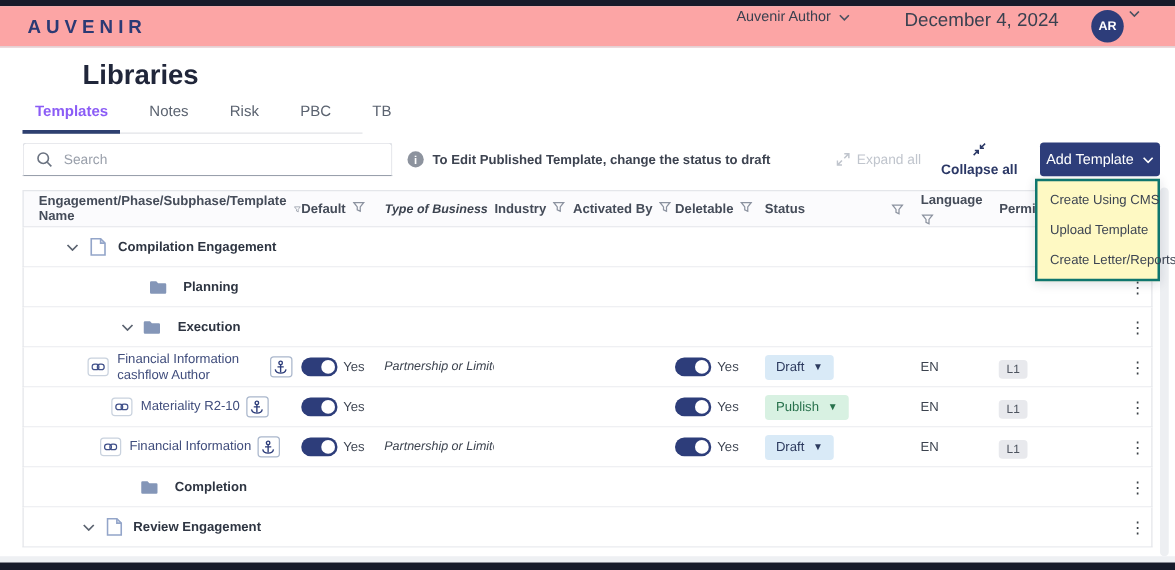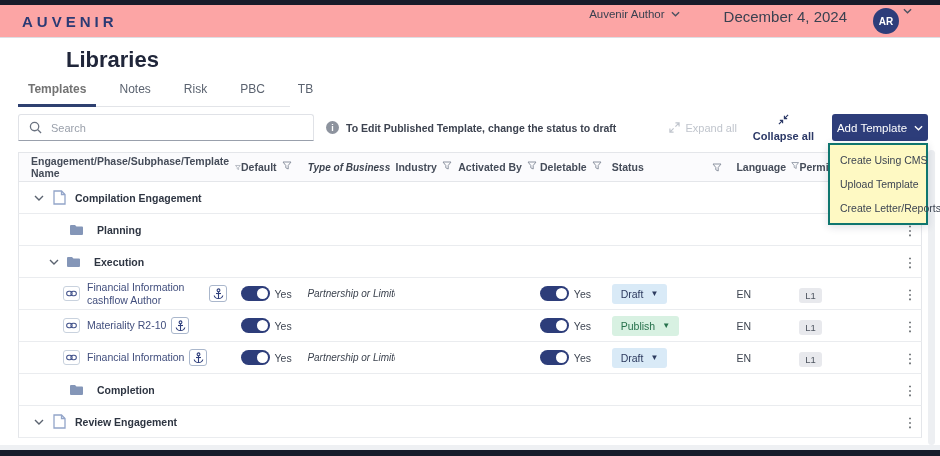--- a/index.html
+++ b/index.html
@@ -18,21 +18,21 @@
   .user-role { font-size:11.5px; color:#3a4150; display:flex; align-items:center; gap:6px; cursor:pointer; }
   .header-date { font-size:15px; color:#3a4150; margin-left:44px; }
   .avatar { width:26px; height:26px; border-radius:50%; background:#2d3d7a; color:#fff; font-size:10px;
     font-weight:bold; display:flex; align-items:center; justify-content:center; margin-left:26px; }
   .avatar-chevron { margin-left:4px; }
 
   
   .page-title { position:absolute; top:47px; left:18px; font-size:22px; font-weight:bold; color:#20263a;margin-left:48px; }
   .tabs { position:absolute; top:82px; left:18px; width:272px; display:flex; border-bottom:1px solid #e2e4e8; }
   .tab { font-size:12px; color:#5b6370; padding:0 10px 8px 10px; margin-right:13px; cursor:pointer; }
-  .tab.active { color:#737373; font-weight:bold; border-bottom:3px solid #2e4070; margin-bottom:-1px; }
+  .tab.active { color:#8b5cf6; font-weight:bold; border-bottom:3px solid #2e4070; margin-bottom:-1px; }
 
   
   .search-box { position:absolute; top:114px; left:18px; width:296px; height:27px; background:#fff;
     border:1px solid #e0e2e7; border-bottom:1px solid #99a0ac; border-radius:3px 3px 0 0;
     display:flex; align-items:center; }
   .search-box svg { margin-left:10px; }
   .search-box input { border:none; outline:none; flex:1; font-size:11px; color:#3c434f; margin-left:9px;
     font-family:"Liberation Sans", sans-serif; background:transparent; }
   .search-box input::placeholder { color:#9aa0ab; }
 
@@ -53,28 +53,28 @@
     border:2px solid #0f766e; box-shadow:0 2px 8px rgba(20,30,60,.14); z-index:20; padding:3px 0; }
   .dropdown-item { font-size:10.5px; color:#3c4452; padding:6px 10px; white-space:nowrap; cursor:pointer; }
 
   
   .grid { position:absolute; top:152px; left:18px; width:904px; }
   .thead { height:30px; background:#fbfbfd; border-top:1px solid #e4e6ea; border-bottom:1px solid #e4e6ea;
     border-left:1px solid #e4e6ea; border-right:1px solid #e4e6ea;
     display:flex; align-items:center; font-size:10.5px; font-weight:bold; color:#454c59; }
   .trow { height:32px; border-bottom:1px solid #eaecef; border-left:1px solid #e4e6ea; border-right:1px solid #e4e6ea;
     display:flex; align-items:center; background:#fff; }
-  .c-name { width:222px; display:flex; align-items:center; }
+  .c-name { width:222px; display:flex; align-items:center;justify-content:center; }
   .c-default { width:67px; display:flex; align-items:center; gap:5px; }
   .c-business { width:88px; font-size:10px; color:#3c434f; overflow:hidden; white-space:nowrap;font-style:italic; }
   .c-industry { width:63px; }
   .c-activated { width:82px; }
   .c-deletable { width:72px; display:flex; align-items:center; gap:5px; }
   .c-status { width:125px; display:flex; align-items:center; }
-  .c-language { width:63px; font-size:10.5px; color:#3c434f; }
+  .c-language { width:63px; font-size:10.5px; color:#3c434f;flex-direction:column; }
   .c-permission { width:100px; }
   .c-kebab { width:22px; text-align:center; }
   .thead .c-name { padding-left:12px; gap:6px; }
   .hcell { display:flex; align-items:flex-start; gap:5px; }
   .thead .c-status { justify-content:space-between; padding-right:14px; }
 
   .chev-btn { display:inline-flex; cursor:pointer; }
   .row-name { font-size:10.5px; color:#2e3542; font-weight:bold; }
   .tpl-name { font-size:10.5px; color:#414e7d; line-height:1.2; max-width:114px; }
   .icon-box { width:17px; height:15px; border:1px solid #c9d2de; border-radius:3px; display:inline-flex;

